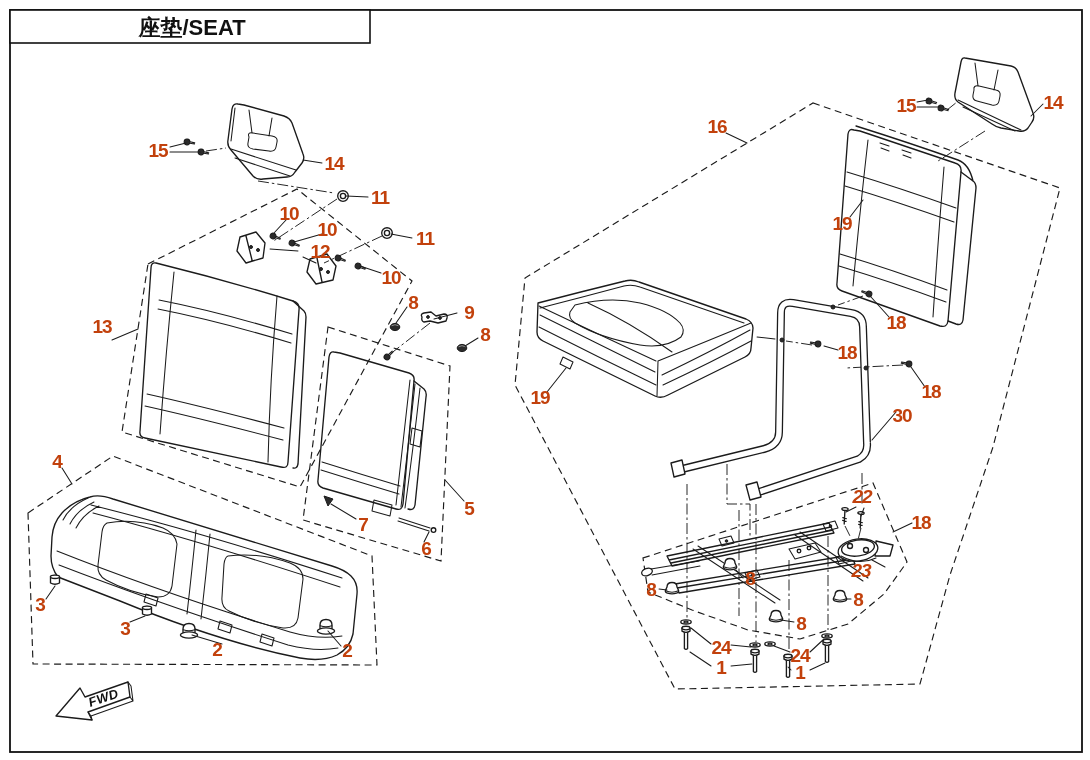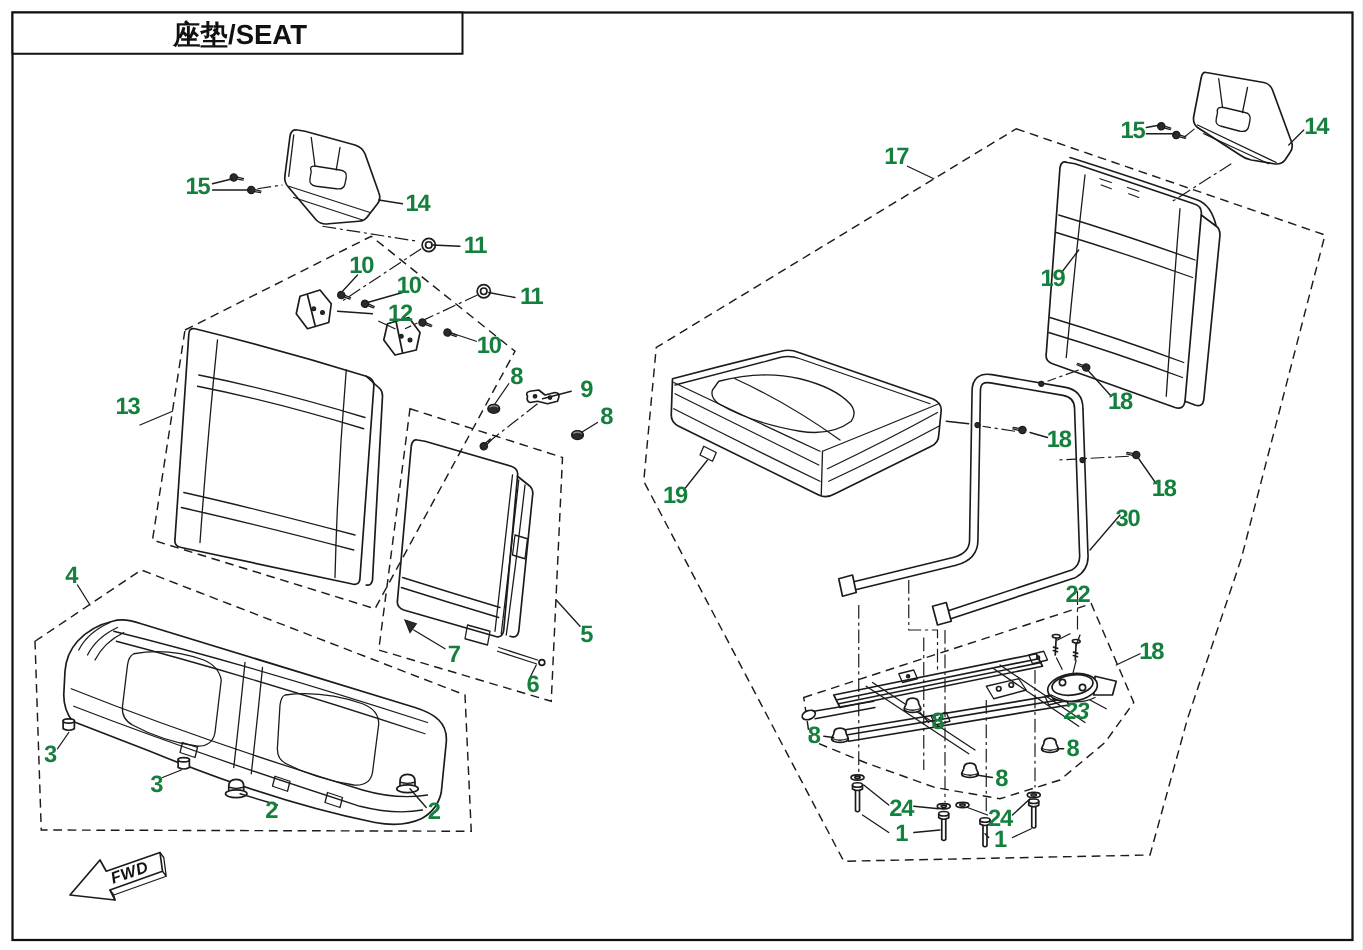--- a/index.html
+++ b/index.html
@@ -9,21 +9,21 @@
   .s{fill:none;stroke:#1b1b1b;stroke-width:1.35;stroke-linecap:round;stroke-linejoin:round;}
   .thin{stroke-width:1.05;}
   .dash{fill:none;stroke:#1b1b1b;stroke-width:1.15;stroke-dasharray:7 4.5;stroke-linejoin:miter;}
   .dd{fill:none;stroke:#1b1b1b;stroke-width:.95;stroke-dasharray:11 3 2.5 3;}
   .lead{fill:none;stroke:#1b1b1b;stroke-width:1.05;stroke-linecap:round;}
   .dk{fill:#2b2b2b;stroke:#1b1b1b;stroke-width:1;}
   .wh{fill:#ffffff;}
   .tube-o{fill:none;stroke:#1b1b1b;stroke-width:8;stroke-linecap:round;stroke-linejoin:round;}
   .tube-i{fill:none;stroke:#ffffff;stroke-width:5.4;stroke-linecap:round;stroke-linejoin:round;}
   .callout{position:absolute;transform:translate(-50%,-50%);font-weight:bold;font-size:19px;
-           color:#15803d;letter-spacing:-1px;line-height:1;white-space:nowrap;}
+           color:#c2410c;letter-spacing:-1px;line-height:1;white-space:nowrap;}
   .titleText{font-weight:bold;font-size:22px;fill:#111;}
   .fwdText{font-weight:bold;font-style:italic;font-size:13px;fill:#111;letter-spacing:.5px;}
 </style>
 </head>
 <body>
 
 <div class="stage">
 <svg width="1090" height="760" viewBox="0 0 1090 760">
 
   <defs>
@@ -266,30 +266,30 @@
       <div class="callout" style="left: 485px; top: 334px;">8</div>
       <div class="callout" style="left: 102px; top: 326px;">13</div>
       <div class="callout" style="left: 57px; top: 461px;">4</div>
       <div class="callout" style="left: 469px; top: 508px;">5</div>
       <div class="callout" style="left: 363px; top: 524px;">7</div>
       <div class="callout" style="left: 426px; top: 548px;">6</div>
       <div class="callout" style="left: 40px; top: 604px;">3</div>
       <div class="callout" style="left: 125px; top: 628px;">3</div>
       <div class="callout" style="left: 217px; top: 649px;">2</div>
       <div class="callout" style="left: 347px; top: 650px;">2</div>
-      <div class="callout" style="left: 717px; top: 126px;">17</div>
+      <div class="callout" style="left: 717px; top: 126px;">16</div>
       <div class="callout" style="left: 906px; top: 105px;">15</div>
       <div class="callout" style="left: 1053px; top: 102px;">14</div>
       <div class="callout" style="left: 842px; top: 223px;">19</div>
       <div class="callout" style="left: 896px; top: 322px;">18</div>
       <div class="callout" style="left: 847px; top: 352px;">18</div>
       <div class="callout" style="left: 931px; top: 391px;">18</div>
       <div class="callout" style="left: 540px; top: 397px;">19</div>
       <div class="callout" style="left: 902px; top: 415px;">30</div>
-      <div class="callout" style="left: 862px; top: 476px;">22</div>
+      <div class="callout" style="left: 862px; top: 496px; font-style: italic;">22</div>
       <div class="callout" style="left: 921px; top: 522px;">18</div>
       <div class="callout" style="left: 861px; top: 570px; font-style: italic;">23</div>
       <div class="callout" style="left: 651px; top: 589px;">8</div>
       <div class="callout" style="left: 750px; top: 578px;">8</div>
       <div class="callout" style="left: 858px; top: 599px;">8</div>
       <div class="callout" style="left: 801px; top: 623px;">8</div>
       <div class="callout" style="left: 721px; top: 647px;">24</div>
       <div class="callout" style="left: 721px; top: 667px;">1</div>
       <div class="callout" style="left: 800px; top: 655px;">24</div>
       <div class="callout" style="left: 800px; top: 672px;">1</div>

